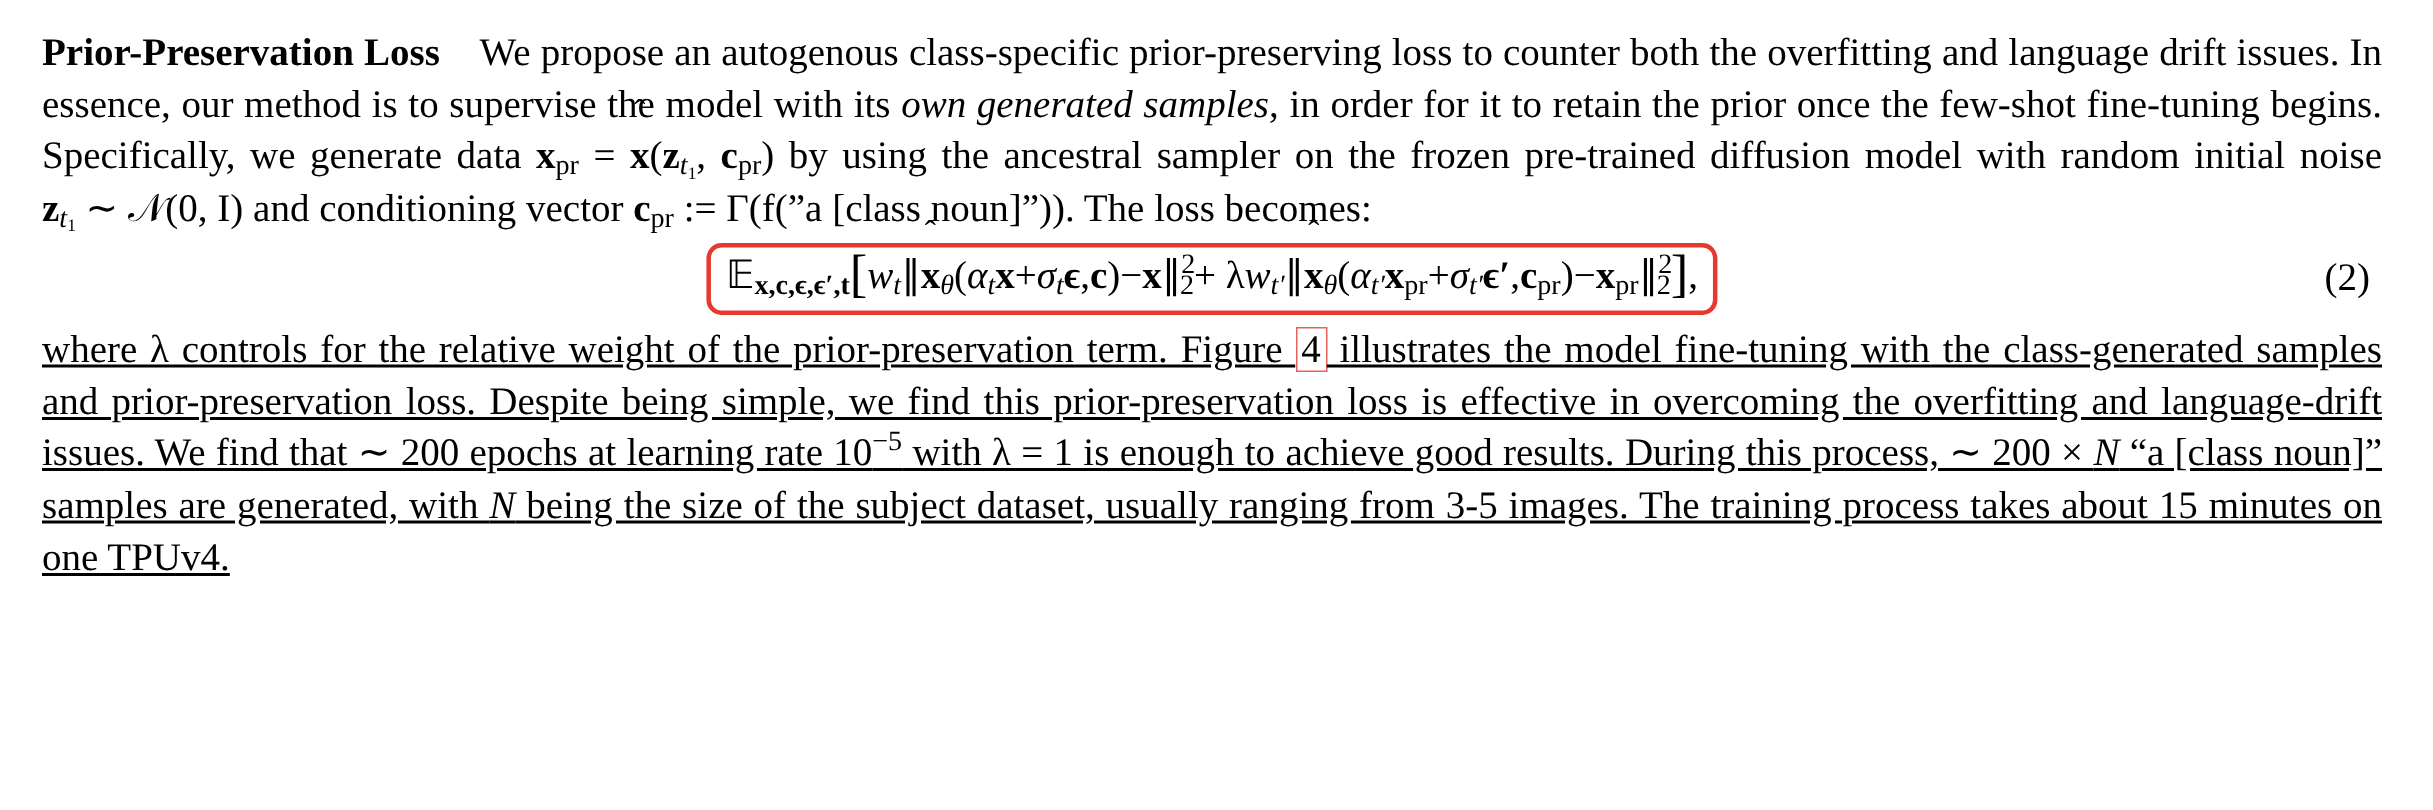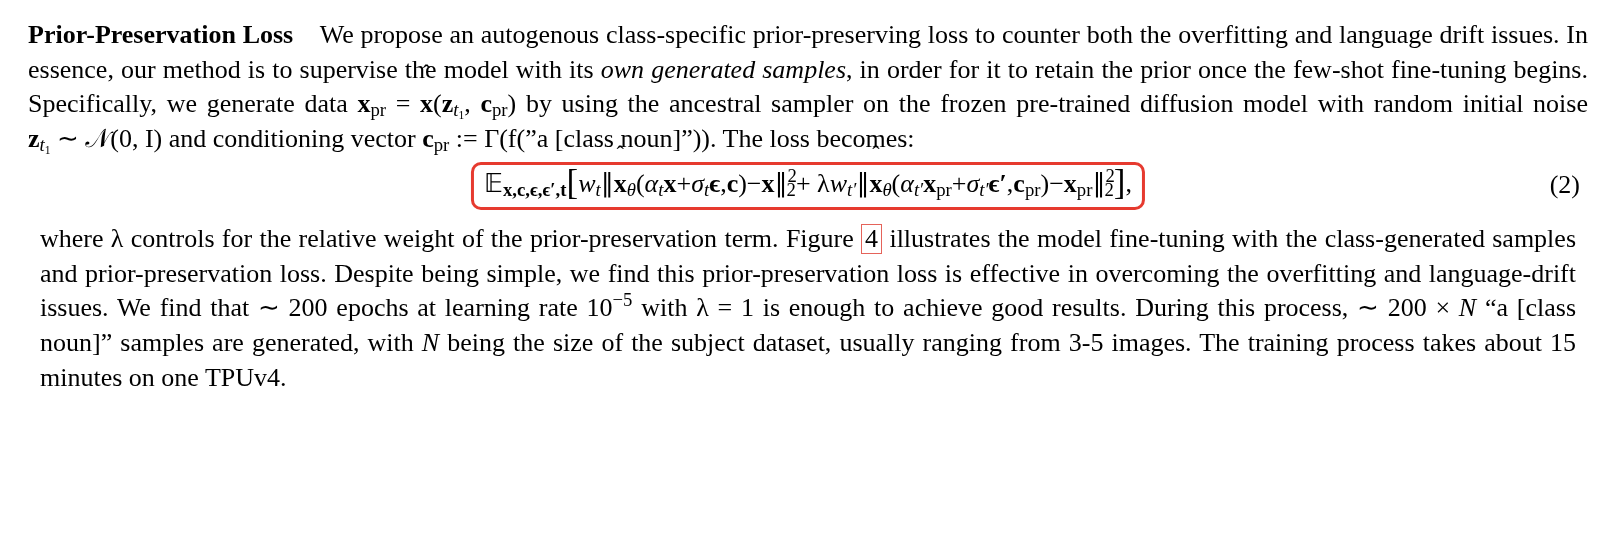--- a/index.html
+++ b/index.html
@@ -148,17 +148,17 @@
         <span class="sub">pr</span>
         <span>∥</span>
         <span class="sup">2</span>
         <span class="sub" style="margin-left:-0.55em;">2</span>
       <span class="bigbr">]</span>
       <span> ,</span>
     </div>
     <span class="eq-num">(2)</span>
   </div>
 
-  <p style="margin:12px;">
+  <p style="margin:0;text-decoration:underline;">
     <span>where λ controls for the relative weight of the prior-preservation term. Figure </span><span class="fig4">4</span><span> illustrates the model fine-tuning with the class-generated samples and prior-preservation loss. Despite being simple, we find this prior-preservation loss is effective in overcoming the overfitting and language-drift issues. We find that ∼ 200 epochs at learning rate 10</span><span class="sup">−5</span><span> with λ = 1 is enough to achieve good results. During this process, ∼ 200 × </span><span class="italic">N</span><span> “a [class noun]” samples are generated, with </span><span class="italic">N</span><span> being the size of the subject dataset, usually ranging from 3-5 images. The training process takes about 15 minutes on one TPUv4.</span>
   </p>
 
 </div>
 
 </body></html>

